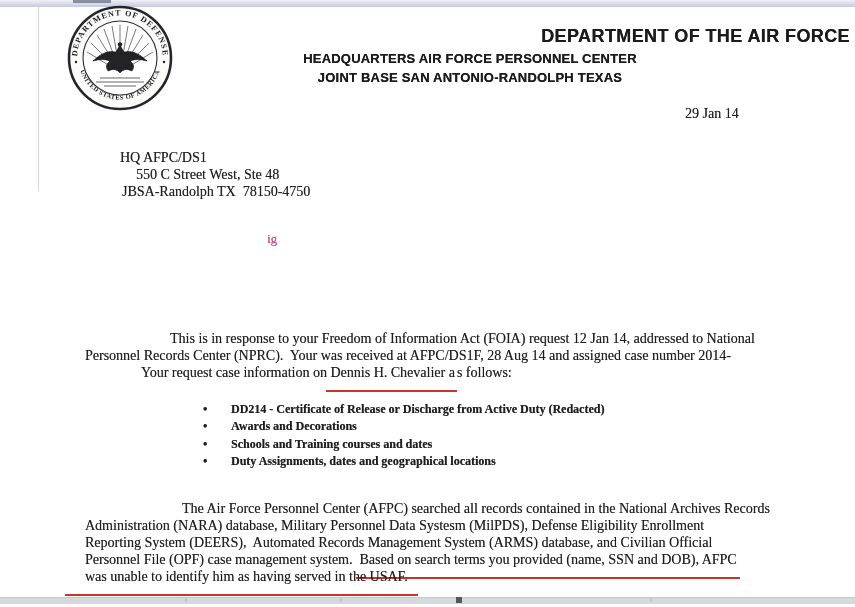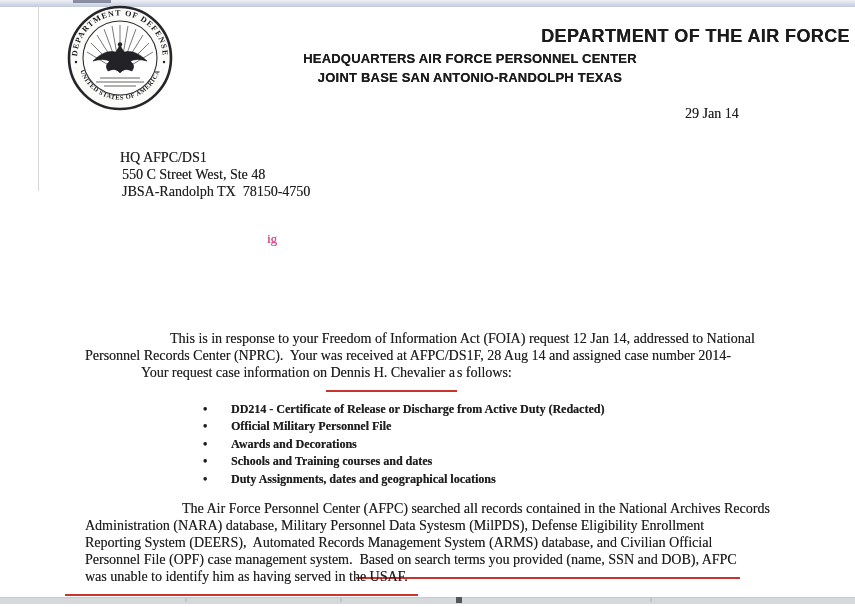--- a/index.html
+++ b/index.html
@@ -22,21 +22,21 @@
   .letterhead{left:90px;top:0;width:760px;text-align:center;
     font-family:"Liberation Sans","DejaVu Sans",sans-serif;font-weight:bold;color:#1b1b1b;
     text-shadow:0 0 .4px #2a2a2a;}
   .lh1{top:26px;font-size:18px;letter-spacing:.4px;text-align:right;}
   .lh2{top:51px;font-size:13px;letter-spacing:.2px;}
   .lh3{top:70px;font-size:13px;letter-spacing:.2px;}
   
   .doc{font-size:14px;line-height:17px;white-space:pre;text-shadow:.2px .2px .35px rgba(20,20,20,.55);}
   .date{left:685px;top:105px;}
   .addr1{left:120px;top:149px;}
-  .addr2{left:122px;top:166px;}
+  .addr2{left:136px;top:166px;}
   .addr3{left:122px;top:183px;}
   .frag{left:267px;top:230px;font-size:13px;color:#ec4899;}
   .p1l1{left:170px;top:330px;}
   .p1l2{left:85px;top:347px;}
   .p1l3{left:141px;top:364px;}
   .p2l1{left:182px;top:500px;}
   .p2l2{left:85px;top:517px;}
   .p2l3{left:85px;top:534px;}
   .p2l4{left:85px;top:551px;}
   .p2l5{left:85px;top:568px;}
@@ -118,24 +118,20 @@
 <div class="abs doc p1l2">Personnel Records Center (NPRC).  Your was received at AFPC/DS1F, 28 Aug 14 and assigned case number 2014-</div>
 <div class="abs doc p1l3"><span>Your request case information on </span><span class="redline redline-name">Dennis H. Chevalier a</span><span>s follows:</span></div>
 
 <div class="abs bullets">
   <div class="bullet-item">
       <span class="bullet-dot"></span>
       <span>DD214 - Certificate of Release or Discharge from Active Duty (Redacted)</span>
     </div>
   <div class="bullet-item">
       <span class="bullet-dot"></span>
-      <span>Official Military Personnel File</span>
-    </div>
-  <div class="bullet-item">
-      <span class="bullet-dot"></span>
       <span>Awards and Decorations</span>
     </div>
   <div class="bullet-item">
       <span class="bullet-dot"></span>
       <span>Schools and Training courses and dates</span>
     </div>
   <div class="bullet-item">
       <span class="bullet-dot"></span>
       <span>Duty Assignments, dates and geographical locations</span>
     </div>

